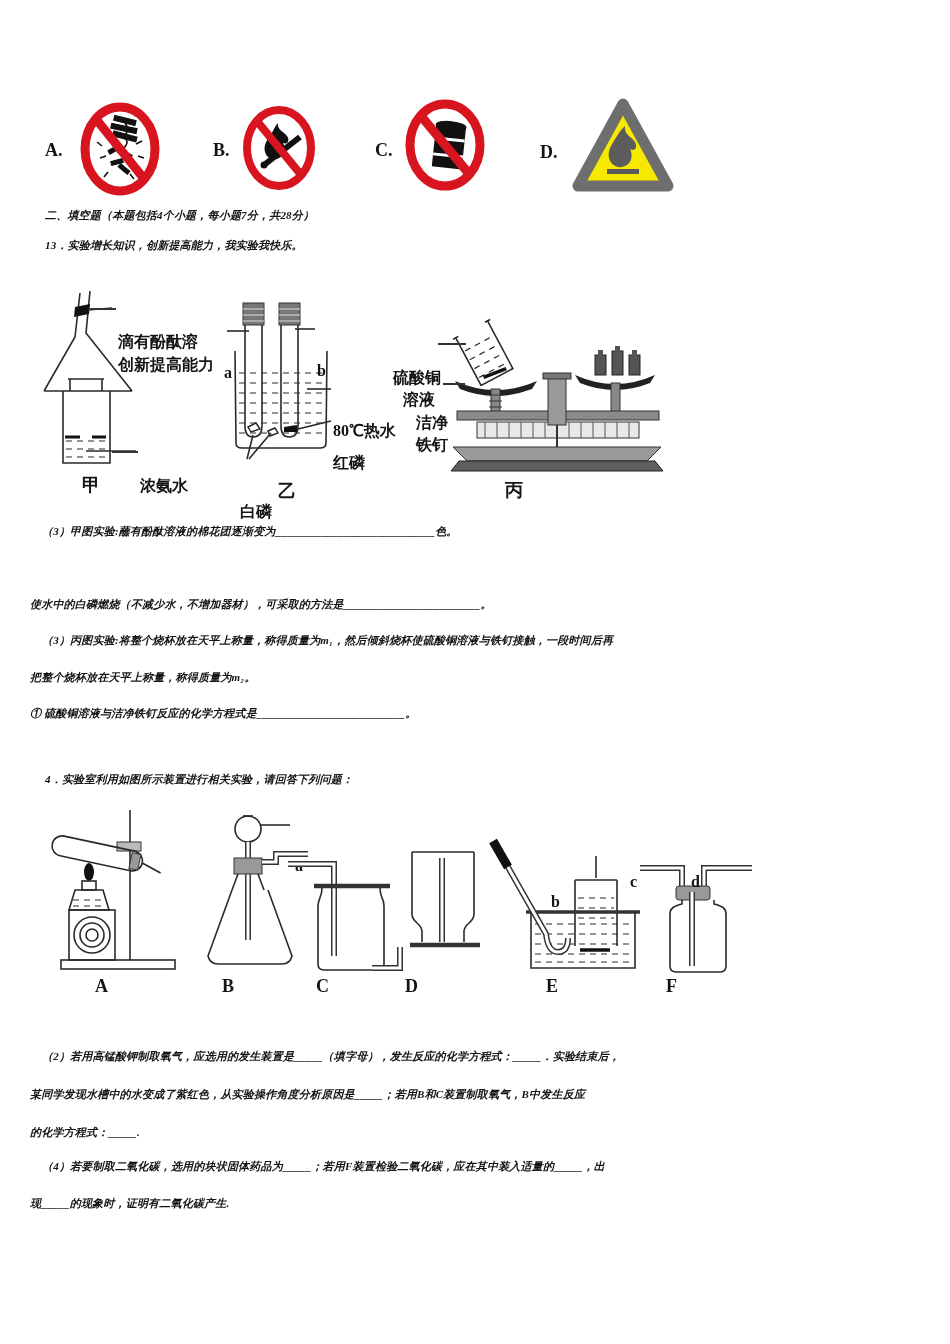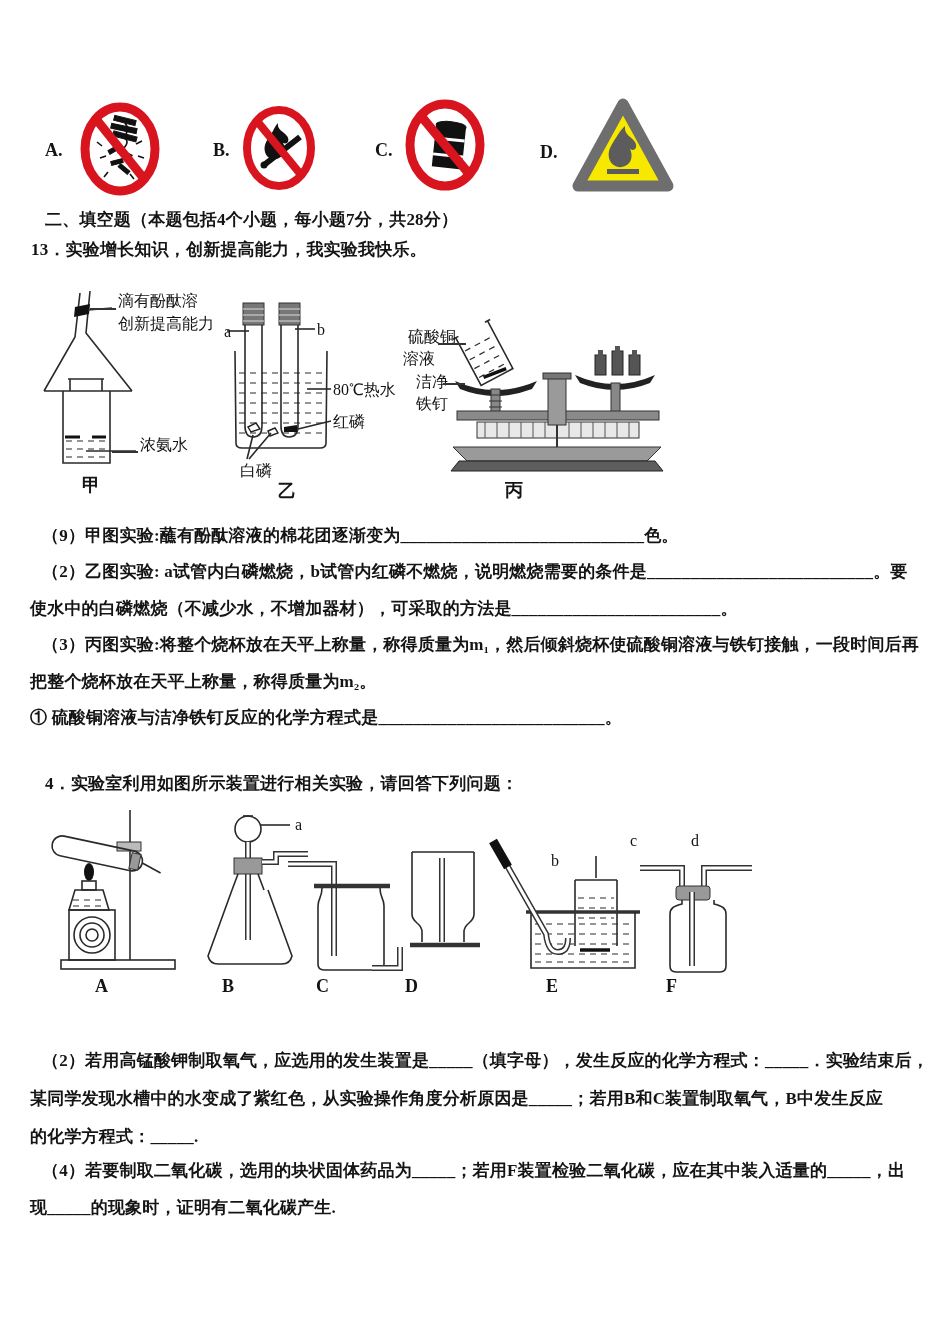--- a/index.html
+++ b/index.html
@@ -1,19 +1,19 @@
 <!DOCTYPE html>
 <html><head>
 <meta charset="utf-8">
 <style>
   html,body{margin:0;padding:0;background:#888;}
   .page{position:relative;width:950px;height:1344px;background:#ffffff;margin:0 auto;
         font-family:"Liberation Serif",serif;color:#141414;overflow:hidden;}
-  .tline{position:absolute;font-size:17px;font-weight:600;white-space:nowrap;letter-spacing:.2px;}
-  .lbl{position:absolute;font-size:16px;font-weight:400;white-space:nowrap;}
+  .tline{position:absolute;font-size:11px;font-weight:600;white-space:nowrap;letter-spacing:.2px;font-style:italic;}
+  .lbl{position:absolute;font-size:16px;font-weight:700;white-space:nowrap;margin-top:41px;}
   .cap{position:absolute;font-size:18px;font-weight:600;}
   .optlabel{position:absolute;font-size:18px;font-weight:700;}
   .lead{position:absolute;height:1.5px;background:#333;}
   svg{position:absolute;overflow:visible;}
   .stk{stroke:#2a2a2a;stroke-width:1.6;fill:none;}
   .dash{stroke:#2a2a2a;stroke-width:1.2;fill:none;stroke-dasharray:6 5;}
 </style>
 </head>
 <body>
 
@@ -60,21 +60,21 @@
 
     <div class="optlabel" style="left:540px;top:142px">D.</div>
     <svg style="left:572px;top:95px" width="102" height="102" viewBox="0 0 102 102">
       <path d="M51,9 L96,91 L6,91 Z" fill="#f7e800" stroke="#6e6e6e" stroke-width="11" stroke-linejoin="round"></path>
       <path d="M47,38 c-6,10 -12,16 -10,25 c2,8 10,11 16,8 c7,-3 8,-11 5,-17 c5,3 8,-2 5,-7 c-4,-6 -11,-7 -10,-16 c-3,3 -5,5 -6,7 z" fill="#5c5c5c"></path>
       <rect x="35" y="74" width="32" height="5" fill="#5c5c5c"></rect>
     </svg>
   </div>
 
   <div class="tline" style="left:45px;top:208px">二、填空题（本题包括4个小题，每小题7分，共28分）</div>
-  <div class="tline" style="left:31px;top:238px">13．实验增长知识，创新提高能力，我实验我快乐。</div>
+  <div class="tline" style="left:45px;top:238px">13．实验增长知识，创新提高能力，我实验我快乐。</div>
 
   <div style="position:absolute;left:40px;top:283px;width:660px;height:215px">
 
     <svg style="left:0;top:8px" width="100" height="180" viewBox="0 0 100 180">
       <path class="stk" d="M40,2 L35,46 L4,100 M50,0 L46,42 L92,100 M4,100 L92,100"></path>
       <polygon points="35,16 50,13 49,23 34,26" fill="#111"></polygon>
       <line x1="48" y1="19" x2="72" y2="17" class="stk"></line>
       <path class="stk" d="M30,88 L30,100 M62,88 L62,100 M28,88 L64,88"></path>
       <path class="stk" d="M23,100 L23,172 L70,172 L70,100"></path>
       <path class="dash" d="M26,150 H67 M26,158 H67 M26,166 H67"></path>
@@ -144,34 +144,33 @@
       <rect x="32" y="101" width="162" height="16" fill="#e8e8e8" stroke="#333"></rect>
       <path d="M40,101 v16 M52,101 v16 M64,101 v16 M76,101 v16 M88,101 v16 M100,101 v16 M112,101 v16 M124,101 v16 M136,101 v16 M148,101 v16 M160,101 v16 M172,101 v16 M184,101 v16" stroke="#555" stroke-width="1"></path>
 
       <rect x="103" y="56" width="18" height="48" fill="#9a9a9a" stroke="#333"></rect>
       <rect x="98" y="52" width="28" height="6" fill="#777" stroke="#333"></rect>
       <line x1="112" y1="104" x2="112" y2="126" stroke="#333" stroke-width="2"></line>
 
       <polygon points="8,126 216,126 202,140 22,140" fill="#9a9a9a" stroke="#333"></polygon>
       <polygon points="14,140 210,140 218,150 6,150" fill="#5e5e5e" stroke="#222"></polygon>
     </svg>
-    <div class="lbl" style="left:368px;top:44px">硫酸铜</div>
+    <div class="lbl" style="left:353px;top:44px">硫酸铜</div>
     <div class="lbl" style="left:363px;top:66px">溶液</div>
     <div class="lbl" style="left:376px;top:89px">洁净</div>
     <div class="lbl" style="left:376px;top:111px">铁钉</div>
     <div class="lead" style="left:398px;top:60px;width:28px"></div>
     <div class="lead" style="left:403px;top:100px;width:22px"></div>
     <div class="cap" style="left:465px;top:195px">丙</div>
 
     <div class="lead" style="left:50px;top:25px;width:26px"></div>
     <div class="lead" style="left:72px;top:168px;width:26px"></div>
   </div>
 
-  <div class="tline" style="left:42px;top:524px">（9）甲图实验:蘸有酚酞溶液的棉花团逐渐变为____________________________色。</div>
-  <div class="tline" style="left:42px;top:560px">（2）乙图实验: a试管内白磷燃烧，b试管内红磷不燃烧，说明燃烧需要的条件是__________________________。要</div>
+  <div class="tline" style="left:42px;top:524px">（3）甲图实验:蘸有酚酞溶液的棉花团逐渐变为____________________________色。</div>
   <div class="tline" style="left:30px;top:597px">使水中的白磷燃烧（不减少水，不增加器材），可采取的方法是________________________。</div>
   <div class="tline" style="left:42px;top:633px">（3）丙图实验:将整个烧杯放在天平上称量，称得质量为m₁，然后倾斜烧杯使硫酸铜溶液与铁钉接触，一段时间后再</div>
   <div class="tline" style="left:30px;top:670px">把整个烧杯放在天平上称量，称得质量为m₂。</div>
   <div class="tline" style="left:30px;top:706px">① 硫酸铜溶液与洁净铁钉反应的化学方程式是__________________________。</div>
 
   <div class="tline" style="left:45px;top:772px">4．实验室利用如图所示装置进行相关实验，请回答下列问题：</div>
 
   <div style="position:absolute;left:40px;top:806px;width:700px;height:200px">
 
     <svg style="left:5px;top:4px" width="135" height="162" viewBox="0 0 135 162">

